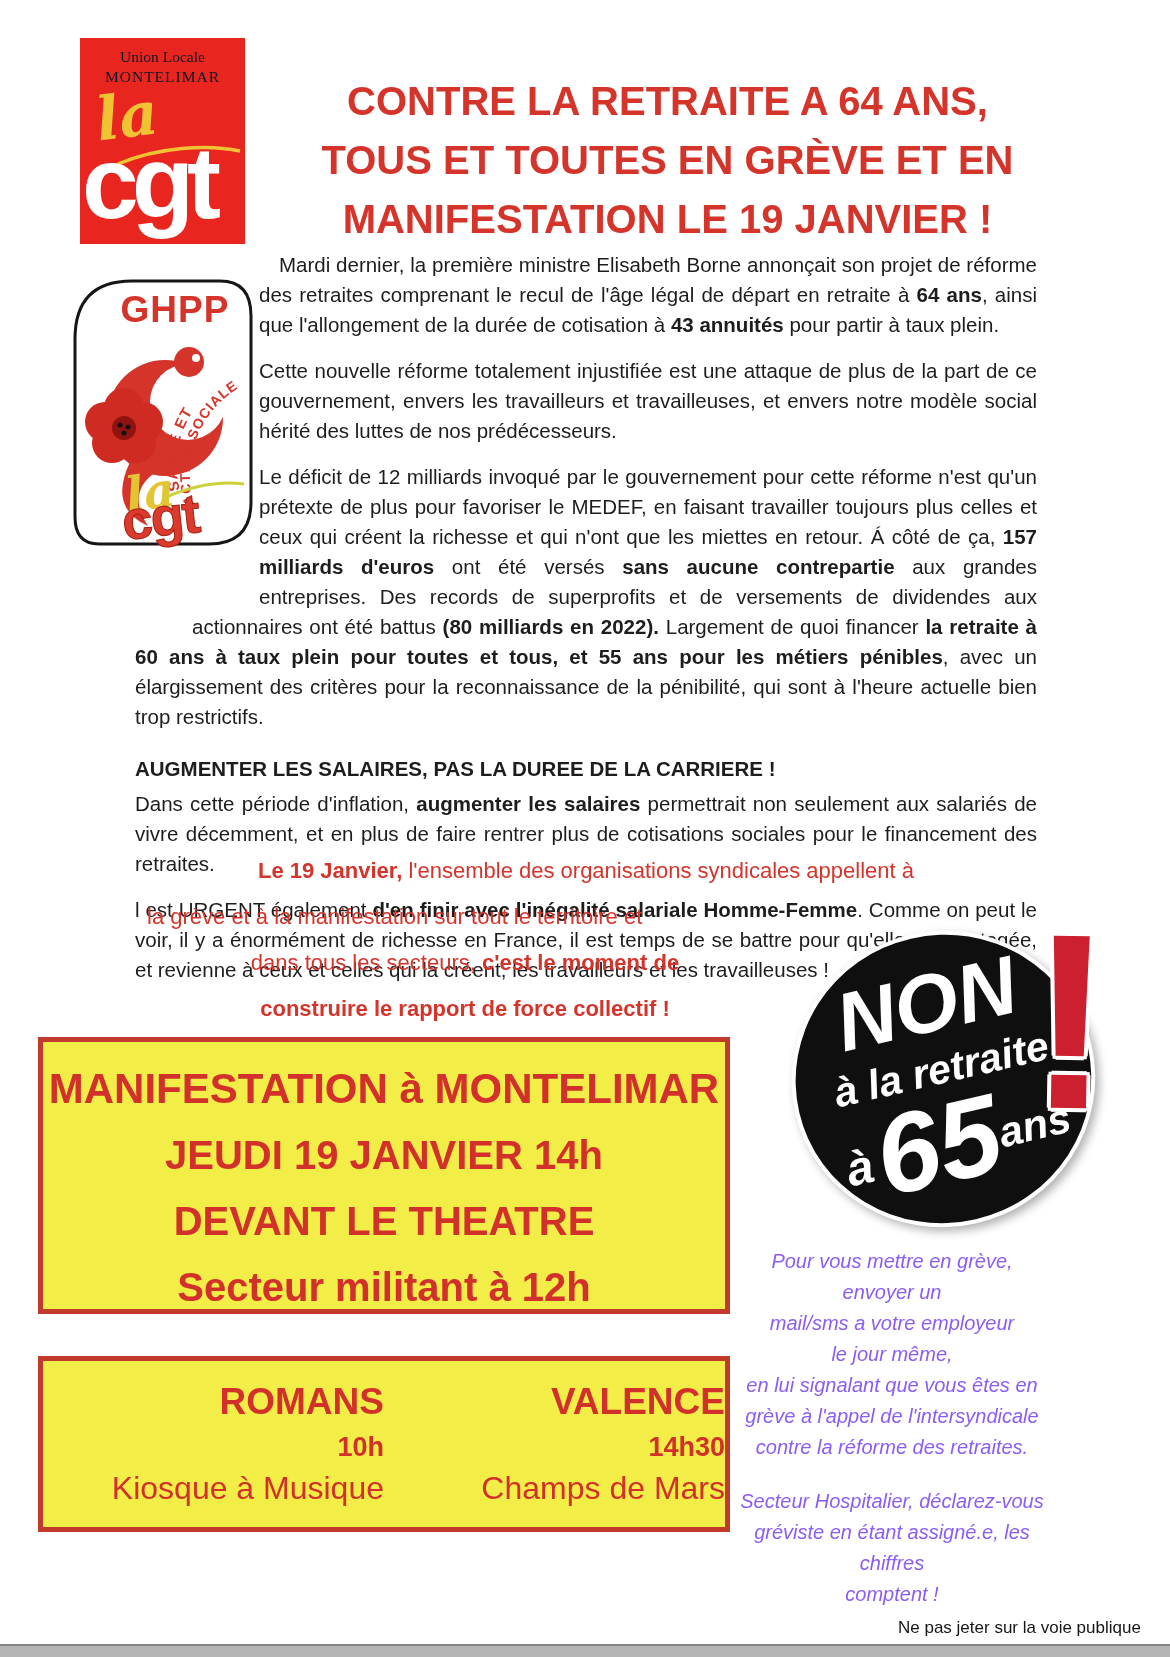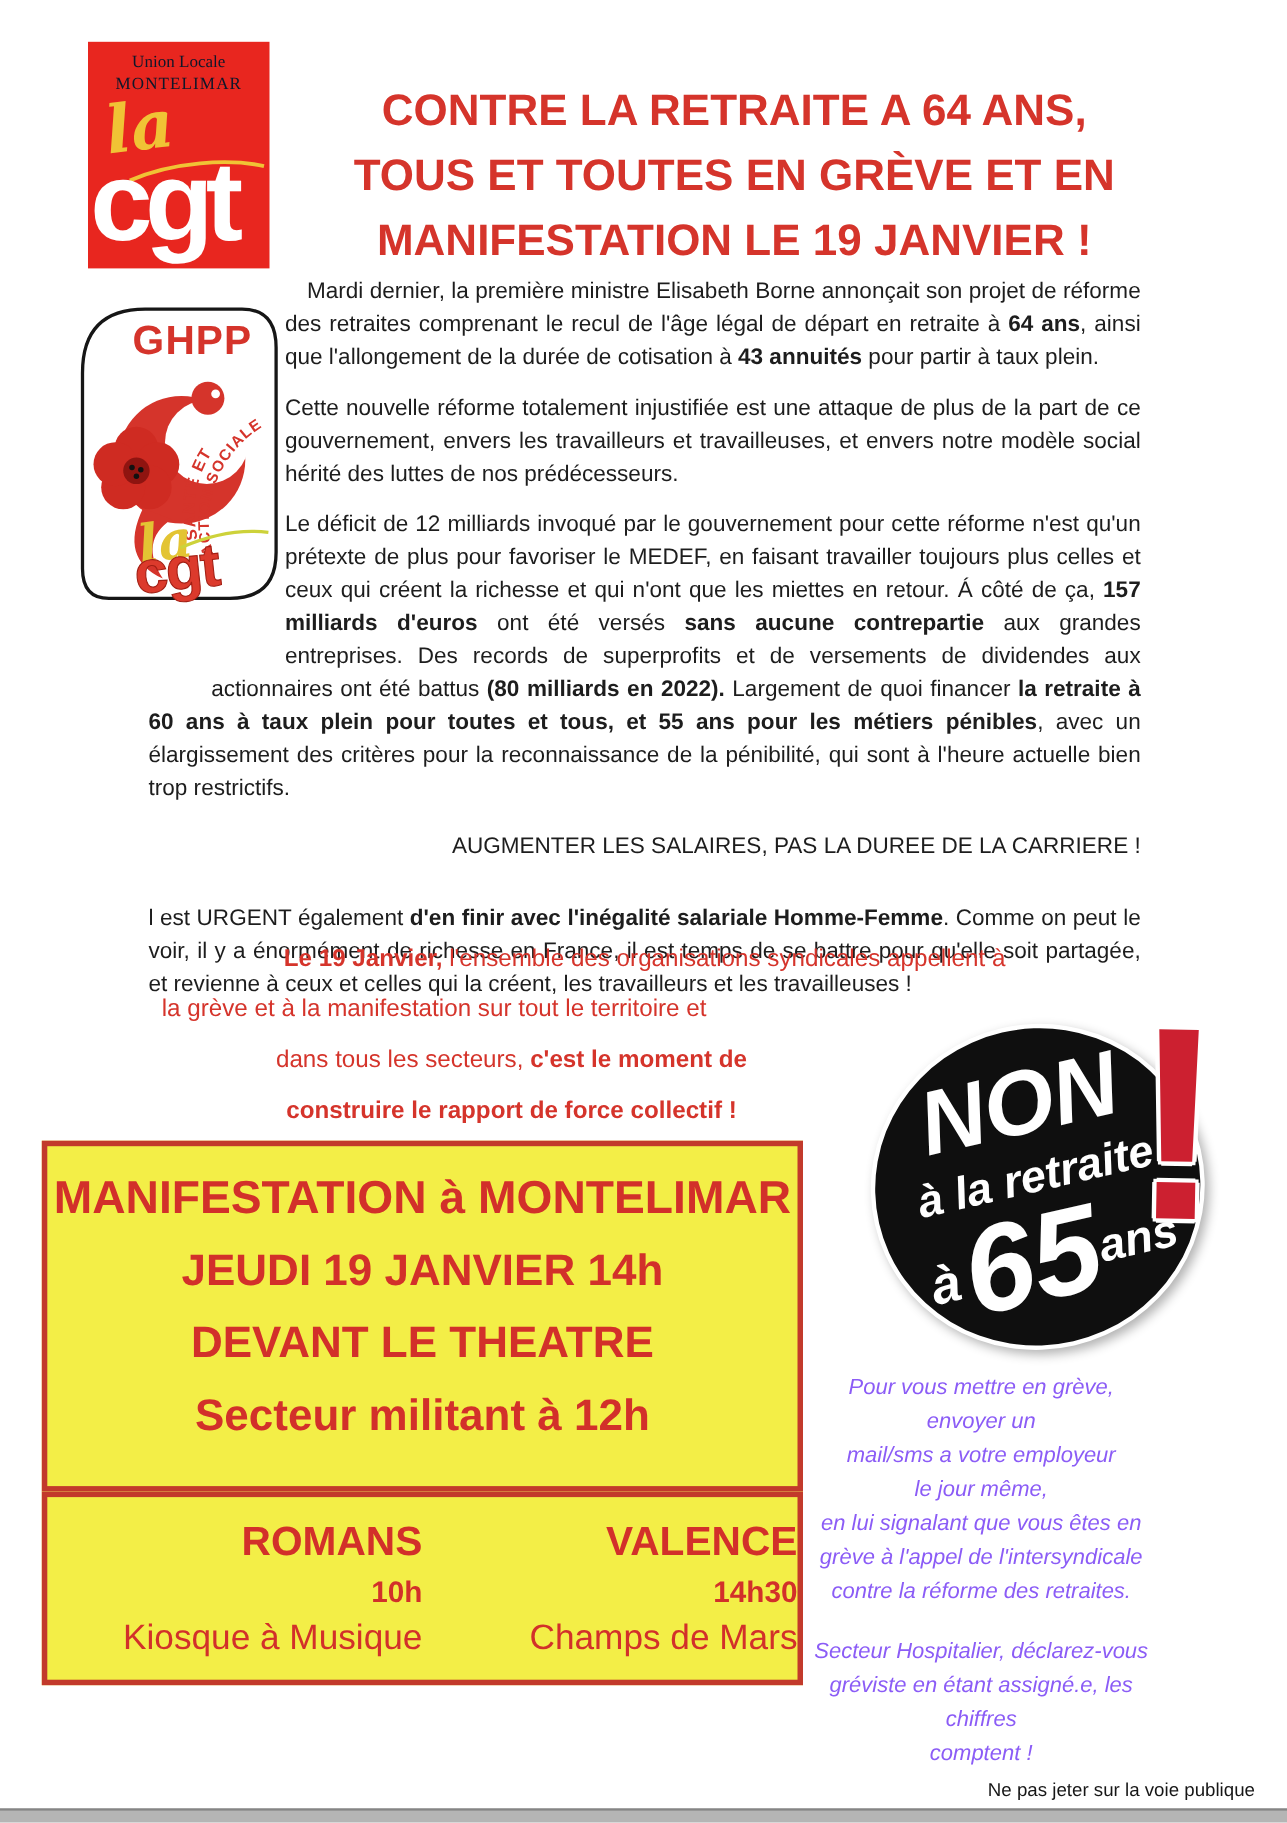--- a/index.html
+++ b/index.html
@@ -32,21 +32,21 @@
   
   .ghpp{position:absolute;left:68px;top:276px;width:188px;height:274px;}
 
   
   .body-text{position:absolute;left:135px;top:250px;width:902px;font-size:20.5px;
              line-height:30px;text-align:justify;}
   .body-text p{margin:0 0 16px;}
   .p-first{text-indent:20px;}
   .spacer-a{float:left;width:124px;height:336px;}
   .spacer-b{float:left;clear:left;width:57px;height:30px;}
-  .sal-heading{font-weight:400;margin:22px 0 36px;text-align:right;}
+  .sal-heading{font-weight:700;margin:22px 0 5px;text-align:left;}
 
   
   .appeal{position:absolute;left:135px;top:848px;width:902px;color:var(--title-red);
           font-size:22px;line-height:46px;}
   .appeal .l1{text-align:center;}
   .appeal .l2{text-align:left;padding-left:12px;}
   .appeal .l3,.appeal .l4{width:660px;text-align:center;}
 
   
   .badge{position:absolute;left:788px;top:920px;width:320px;height:322px;
@@ -62,21 +62,21 @@
              font-weight:900;font-style:italic;}
   .badge-a{font-size:48px;vertical-align:18px;margin-right:6px;}
   .badge-num{font-size:112px;line-height:1;}
   .badge-ans{font-size:42px;vertical-align:22px;}
   .badge-bang{position:absolute;right:-14px;top:6px;color:var(--badge-bang-red);
               font-size:250px;font-weight:900;line-height:1;transform:rotate(14deg);
               text-shadow:-4px 0 0 #fff,4px 0 0 #fff,0 -4px 0 #fff,0 4px 0 #fff,
                           -3px -3px 0 #fff,3px 3px 0 #fff,-3px 3px 0 #fff,3px -3px 0 #fff;}
 
   
-  .event-box{position:absolute;left:38px;top:1037px;width:692px;height:319px;
+  .event-box{position:absolute;left:38px;top:1037px;width:692px;height:277px;
              box-sizing:border-box;background:var(--box-yellow);
              border:5px solid var(--box-border-red);text-align:center;
              color:var(--box-text-red);font-weight:800;padding-top:14px;}
   .event-line{font-size:40px;line-height:66px;}
   .event-line.first{font-size:42px;}
   .loc-box{position:absolute;left:38px;top:1356px;width:692px;height:176px;
            box-sizing:border-box;background:var(--box-yellow);
            border:5px solid var(--box-border-red);display:flex;}
   .loc-col{flex:1;text-align:right;color:var(--box-text-red);padding-top:20px;}
   .loc-city{font-size:37px;font-weight:800;line-height:42px;}
@@ -153,20 +153,21 @@
   </svg>
 </div>
 
 <div class="body-text">
   <div class="spacer-a"></div>
   <div class="spacer-b"></div>
   <p class="p-first"><span>Mardi dernier, la première ministre Elisabeth Borne annonçait son projet de réforme des retraites comprenant le recul de l'âge légal de départ en retraite à </span><span class="b">64 ans</span><span>, ainsi que l'allongement de la durée de cotisation à </span><span class="b">43 annuités</span><span> pour partir à taux plein.</span></p>
   <p><span>Cette nouvelle réforme totalement injustifiée est une attaque de plus de la part de ce gouvernement, envers les travailleurs et travailleuses, et envers notre modèle social hérité des luttes de nos prédécesseurs.</span></p>
   <p><span>Le déficit de 12 milliards invoqué par le gouvernement pour cette réforme n'est qu'un prétexte de plus pour favoriser le MEDEF, en faisant travailler toujours plus celles et ceux qui créent la richesse et qui n'ont que les miettes en retour. Á côté de ça, </span><span class="b">157 milliards d'euros</span><span> ont été versés </span><span class="b">sans aucune contrepartie</span><span> aux grandes entreprises. Des records de superprofits et de versements de dividendes aux actionnaires ont été battus </span><span class="b">(80 milliards en 2022).</span><span> Largement de quoi financer </span><span class="b">la retraite à 60 ans à taux plein pour toutes et tous, et 55 ans pour les métiers pénibles</span><span>, avec un élargissement des critères pour la reconnaissance de la pénibilité, qui sont à l'heure actuelle bien trop restrictifs.</span></p>
   <div class="sal-heading">AUGMENTER LES SALAIRES, PAS LA DUREE DE LA CARRIERE !</div>
+  <p><span>Dans cette période d'inflation, </span><span class="b">augmenter les salaires</span><span> permettrait non seulement aux salariés de vivre décemment, et en plus de faire rentrer plus de cotisations sociales pour le financement des retraites.</span></p>
   <p><span>l est URGENT également </span><span class="b">d'en finir avec l'inégalité salariale Homme-Femme</span><span>. Comme on peut le voir, il y a énormément de richesse en France, il est temps de se battre pour qu'elle soit partagée, et revienne à ceux et celles qui la créent, les travailleurs et les travailleuses !</span></p>
 </div>
 
 <div class="appeal">
   <div class="l1"><span class="b">Le 19 Janvier,</span><span> l'ensemble des organisations syndicales appellent à</span></div>
   <div class="l2"><span>la grève et à la manifestation sur tout le territoire et</span></div>
   <div class="l3"><span>dans tous les secteurs, </span><span class="b">c'est le moment de</span></div>
   <div class="l4"><span class="b">construire le rapport de force collectif !</span></div>
 </div>
 

